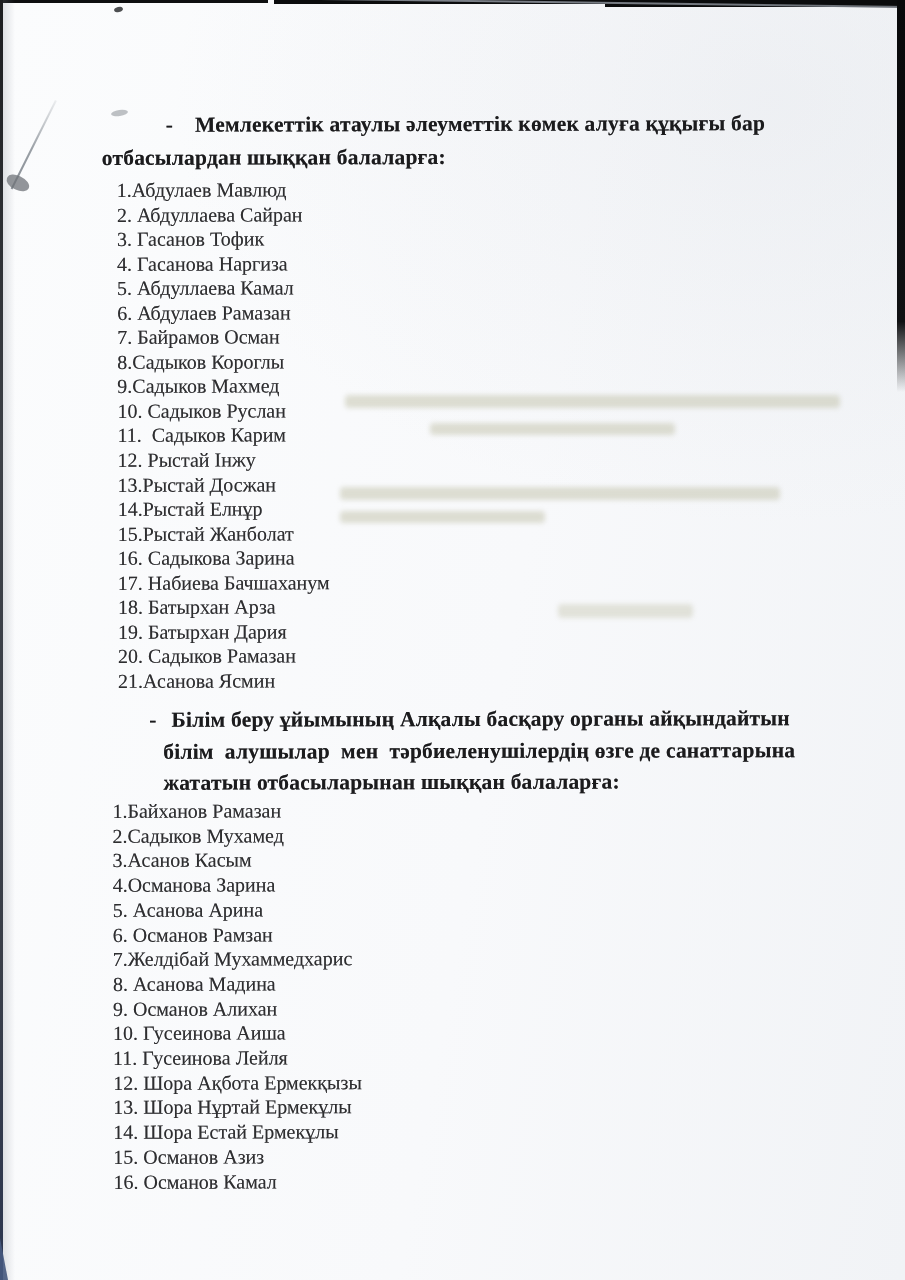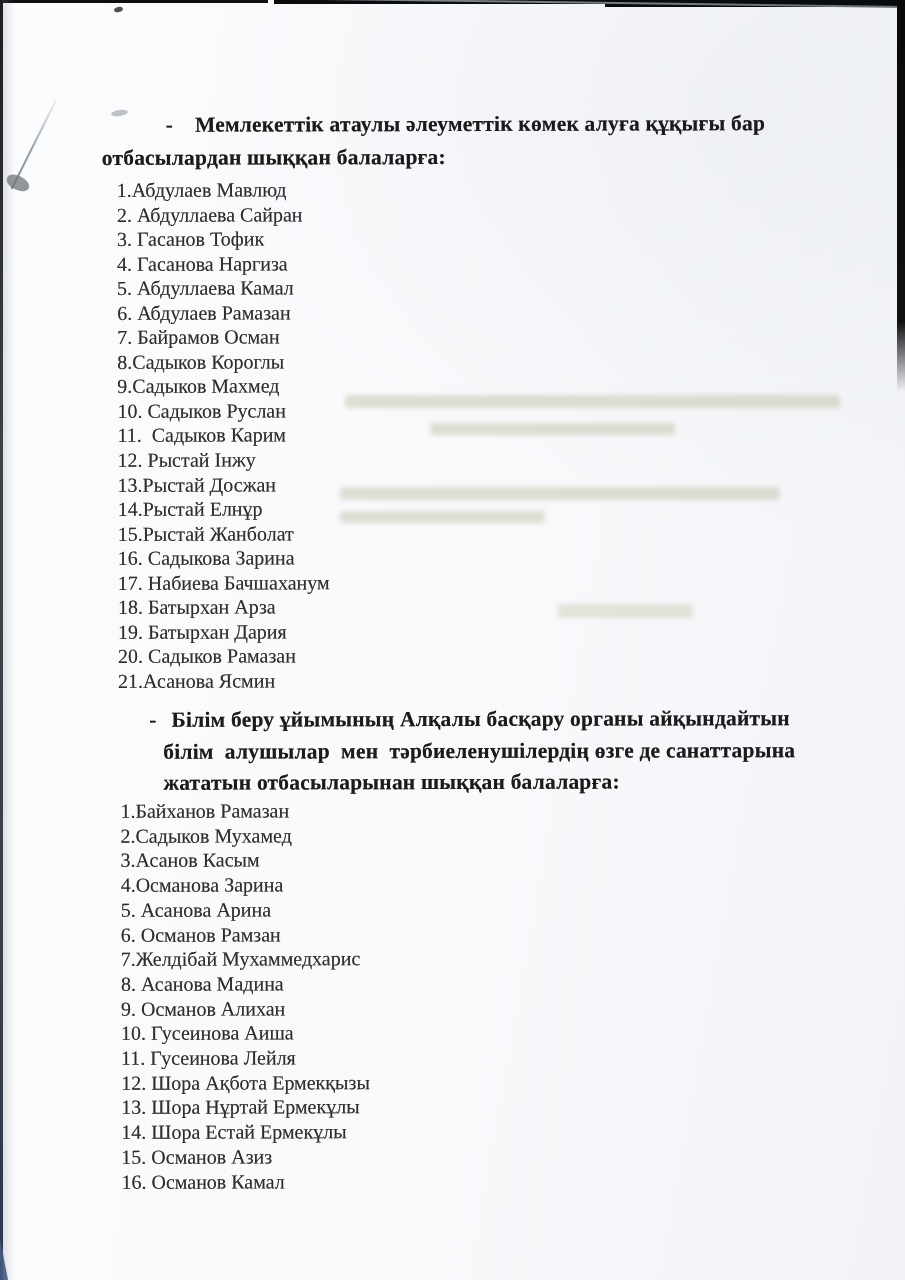--- a/index.html
+++ b/index.html
@@ -59,21 +59,21 @@
 
   #sec0 .heading{left:103px;top:108px;}
   #sec0 .heading-line.first{padding-left:64px;}
   #sec0 .dash{margin-right:22px;}
   #sec0 .items{left:110px;top:177px;}
 
   #sec1 .heading{left:103px;top:704px;}
   #sec1 .heading-line{line-height:31.5px;padding-left:60px;}
   #sec1 .heading-line.first{padding-left:46px;}
   #sec1 .dash{margin-right:15px;}
-  #sec1 .items{left:112px;top:798px;}
+  #sec1 .items{left:104px;top:798px;}
   #sec1 .list-item{line-height:24.7px;}
 </style>
 </head>
 <body>
 
 <div class="page">
 
   <div class="edge-top-1"></div>
   <div class="edge-top-2"></div>
   <div class="edge-top-3"></div>

